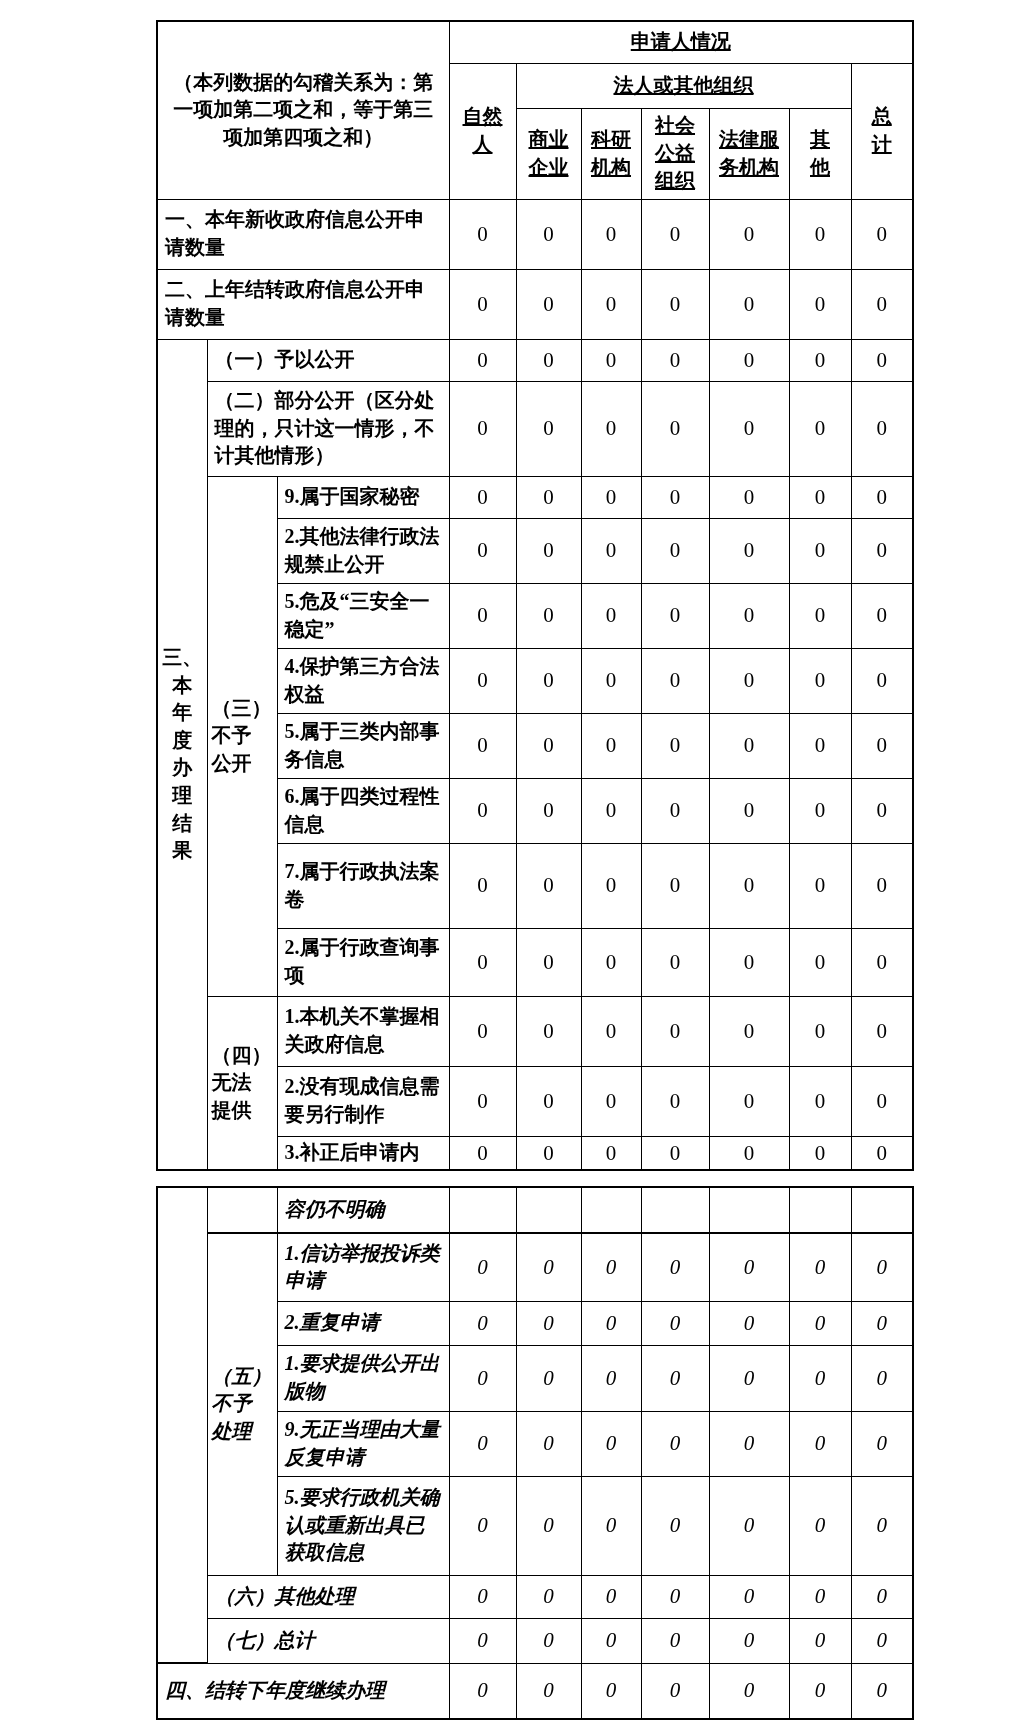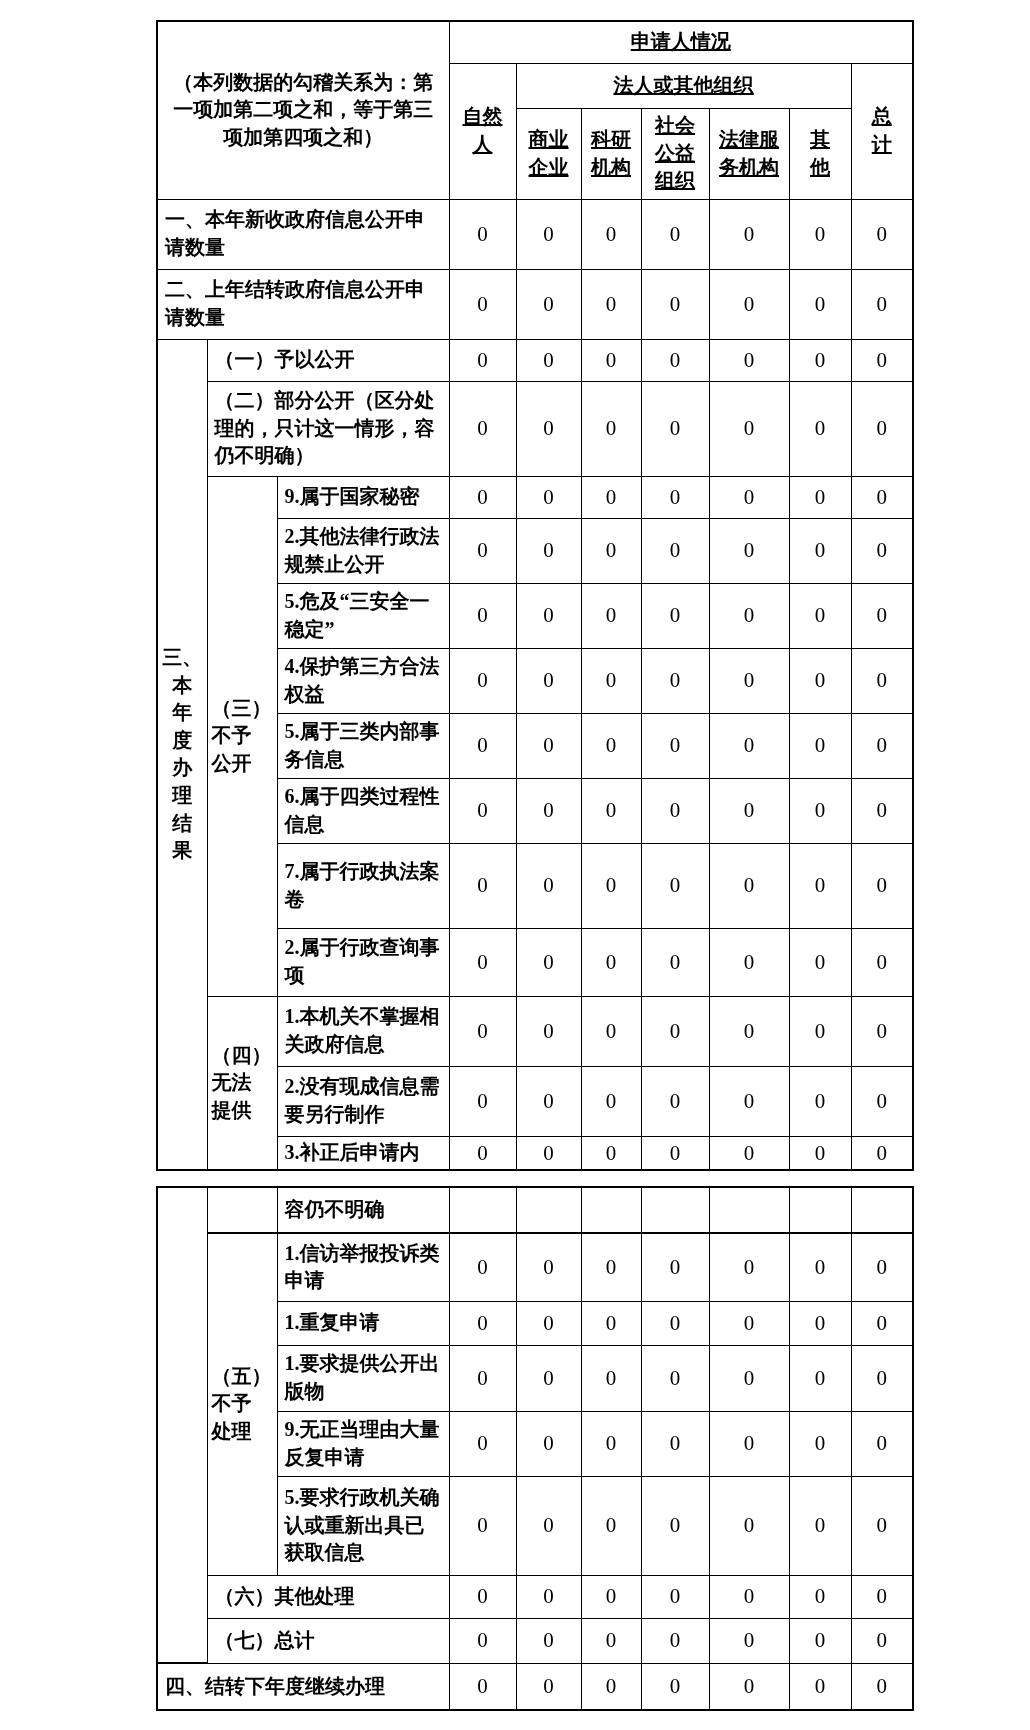--- a/index.html
+++ b/index.html
@@ -23,21 +23,21 @@
   }
   table.seg {
     position: absolute;
     left: 156px;
     border-collapse: collapse;
     table-layout: fixed;
     background: #ffffff;
     border: 2px solid #000000;
   }
   table.seg1 { top: 20px; }
-  table.seg2 { top: 1186px; }
+  table.seg2 { top: 1186px; font-style: italic; }
   .seg td {
     border: 1px solid #000000;
     font-size: 20px;
     font-weight: bold;
     line-height: 1.38;
     vertical-align: middle;
     padding: 2px 5px 2px 7px;
     overflow: hidden;
   }
   .seg td.num {
@@ -140,21 +140,21 @@
       <td colspan="2">（一）予以公开</td>
     <td class="num">0</td>
           <td class="num">0</td>
           <td class="num">0</td>
           <td class="num">0</td>
           <td class="num">0</td>
           <td class="num">0</td>
           <td class="num">0</td>
         </tr>
     <tr style="height:95px">
-      <td colspan="2">（二）部分公开（区分处理的，只计这一情形，容仍不明确）</td>
+      <td colspan="2">（二）部分公开（区分处理的，只计这一情形，不计其他情形）</td>
     <td class="num">0</td>
           <td class="num">0</td>
           <td class="num">0</td>
           <td class="num">0</td>
           <td class="num">0</td>
           <td class="num">0</td>
           <td class="num">0</td>
         </tr>
     <tr style="height:42px">
       <td rowspan="8" class="cat-cell pre">（三）
@@ -309,21 +309,21 @@
       <td>1.信访举报投诉类申请</td>
     <td class="num">0</td>
           <td class="num">0</td>
           <td class="num">0</td>
           <td class="num">0</td>
           <td class="num">0</td>
           <td class="num">0</td>
           <td class="num">0</td>
         </tr>
     <tr style="height:44px">
-      <td>1.重复申请</td>
+      <td>2.重复申请</td>
     <td class="num">0</td>
           <td class="num">0</td>
           <td class="num">0</td>
           <td class="num">0</td>
           <td class="num">0</td>
           <td class="num">0</td>
           <td class="num">0</td>
         </tr>
     <tr style="height:66px">
       <td>1.要求提供公开出版物</td>
@@ -368,21 +368,21 @@
     <tr style="height:45px">
       <td colspan="2">（七）总计</td>
     <td class="num">0</td>
           <td class="num">0</td>
           <td class="num">0</td>
           <td class="num">0</td>
           <td class="num">0</td>
           <td class="num">0</td>
           <td class="num">0</td>
         </tr>
-    <tr style="height:47px">
+    <tr style="height:56px">
       <td colspan="3">四、结转下年度继续办理</td>
     <td class="num">0</td>
           <td class="num">0</td>
           <td class="num">0</td>
           <td class="num">0</td>
           <td class="num">0</td>
           <td class="num">0</td>
           <td class="num">0</td>
         </tr>
   </tbody>

